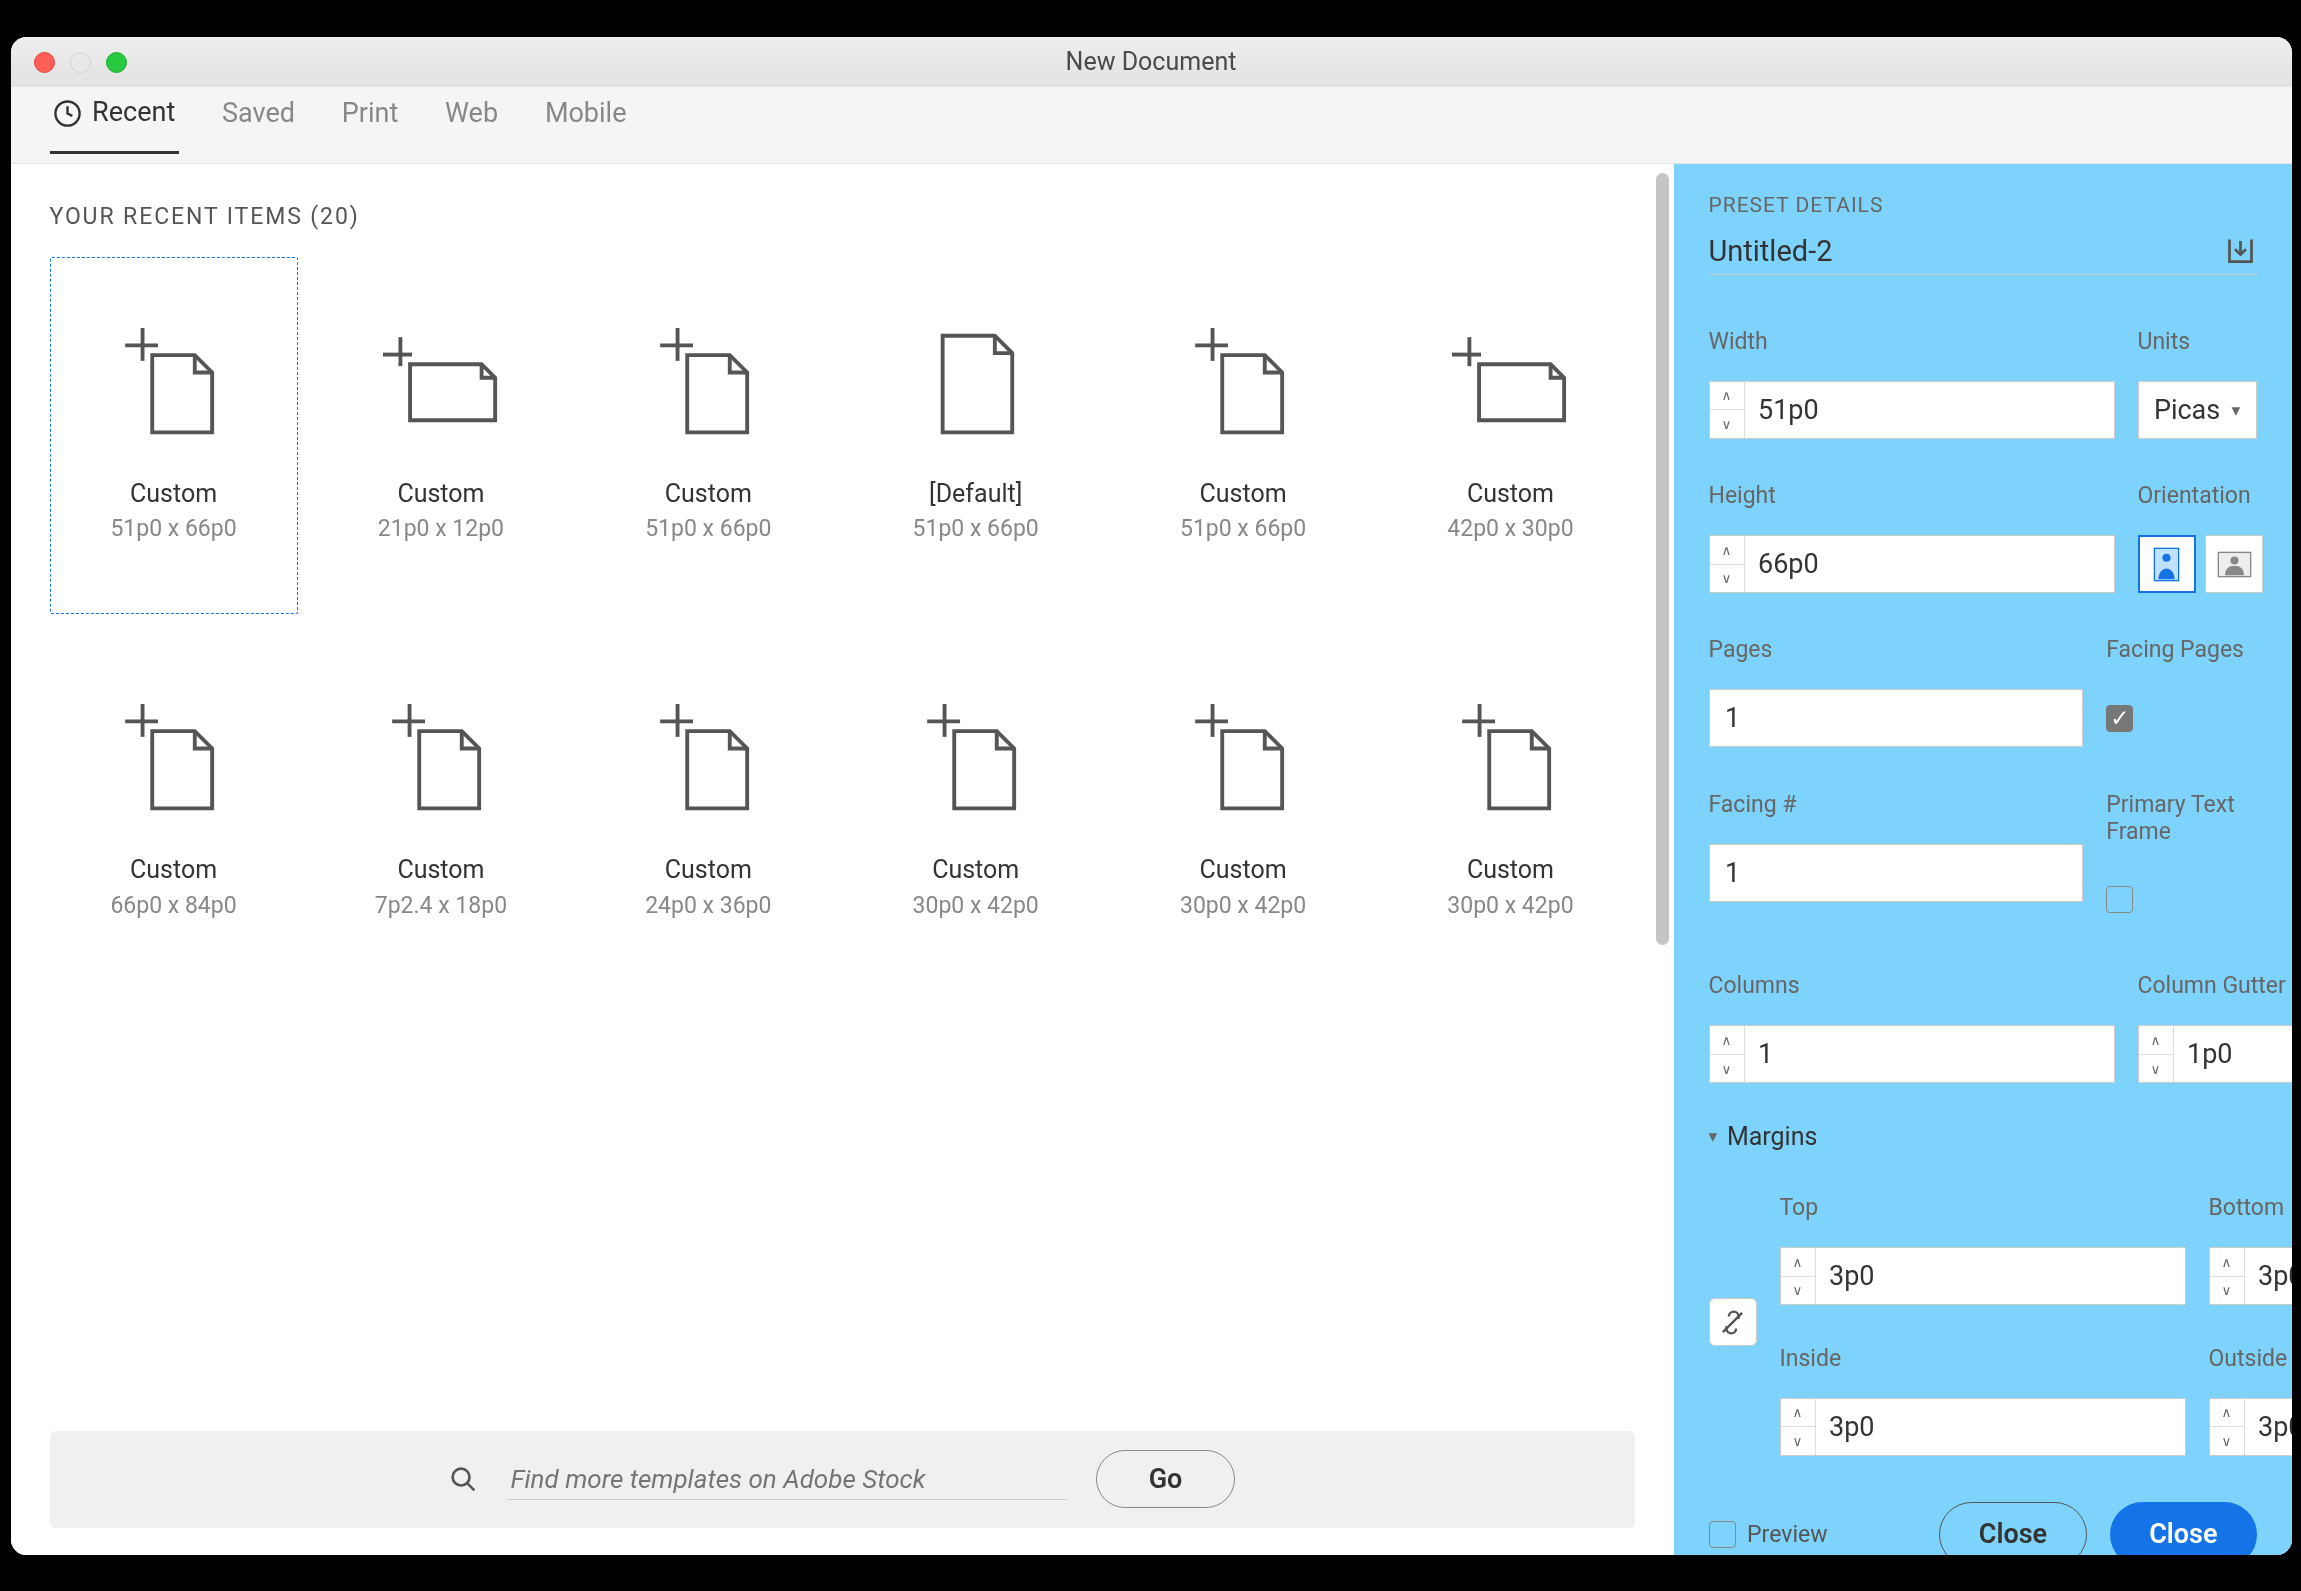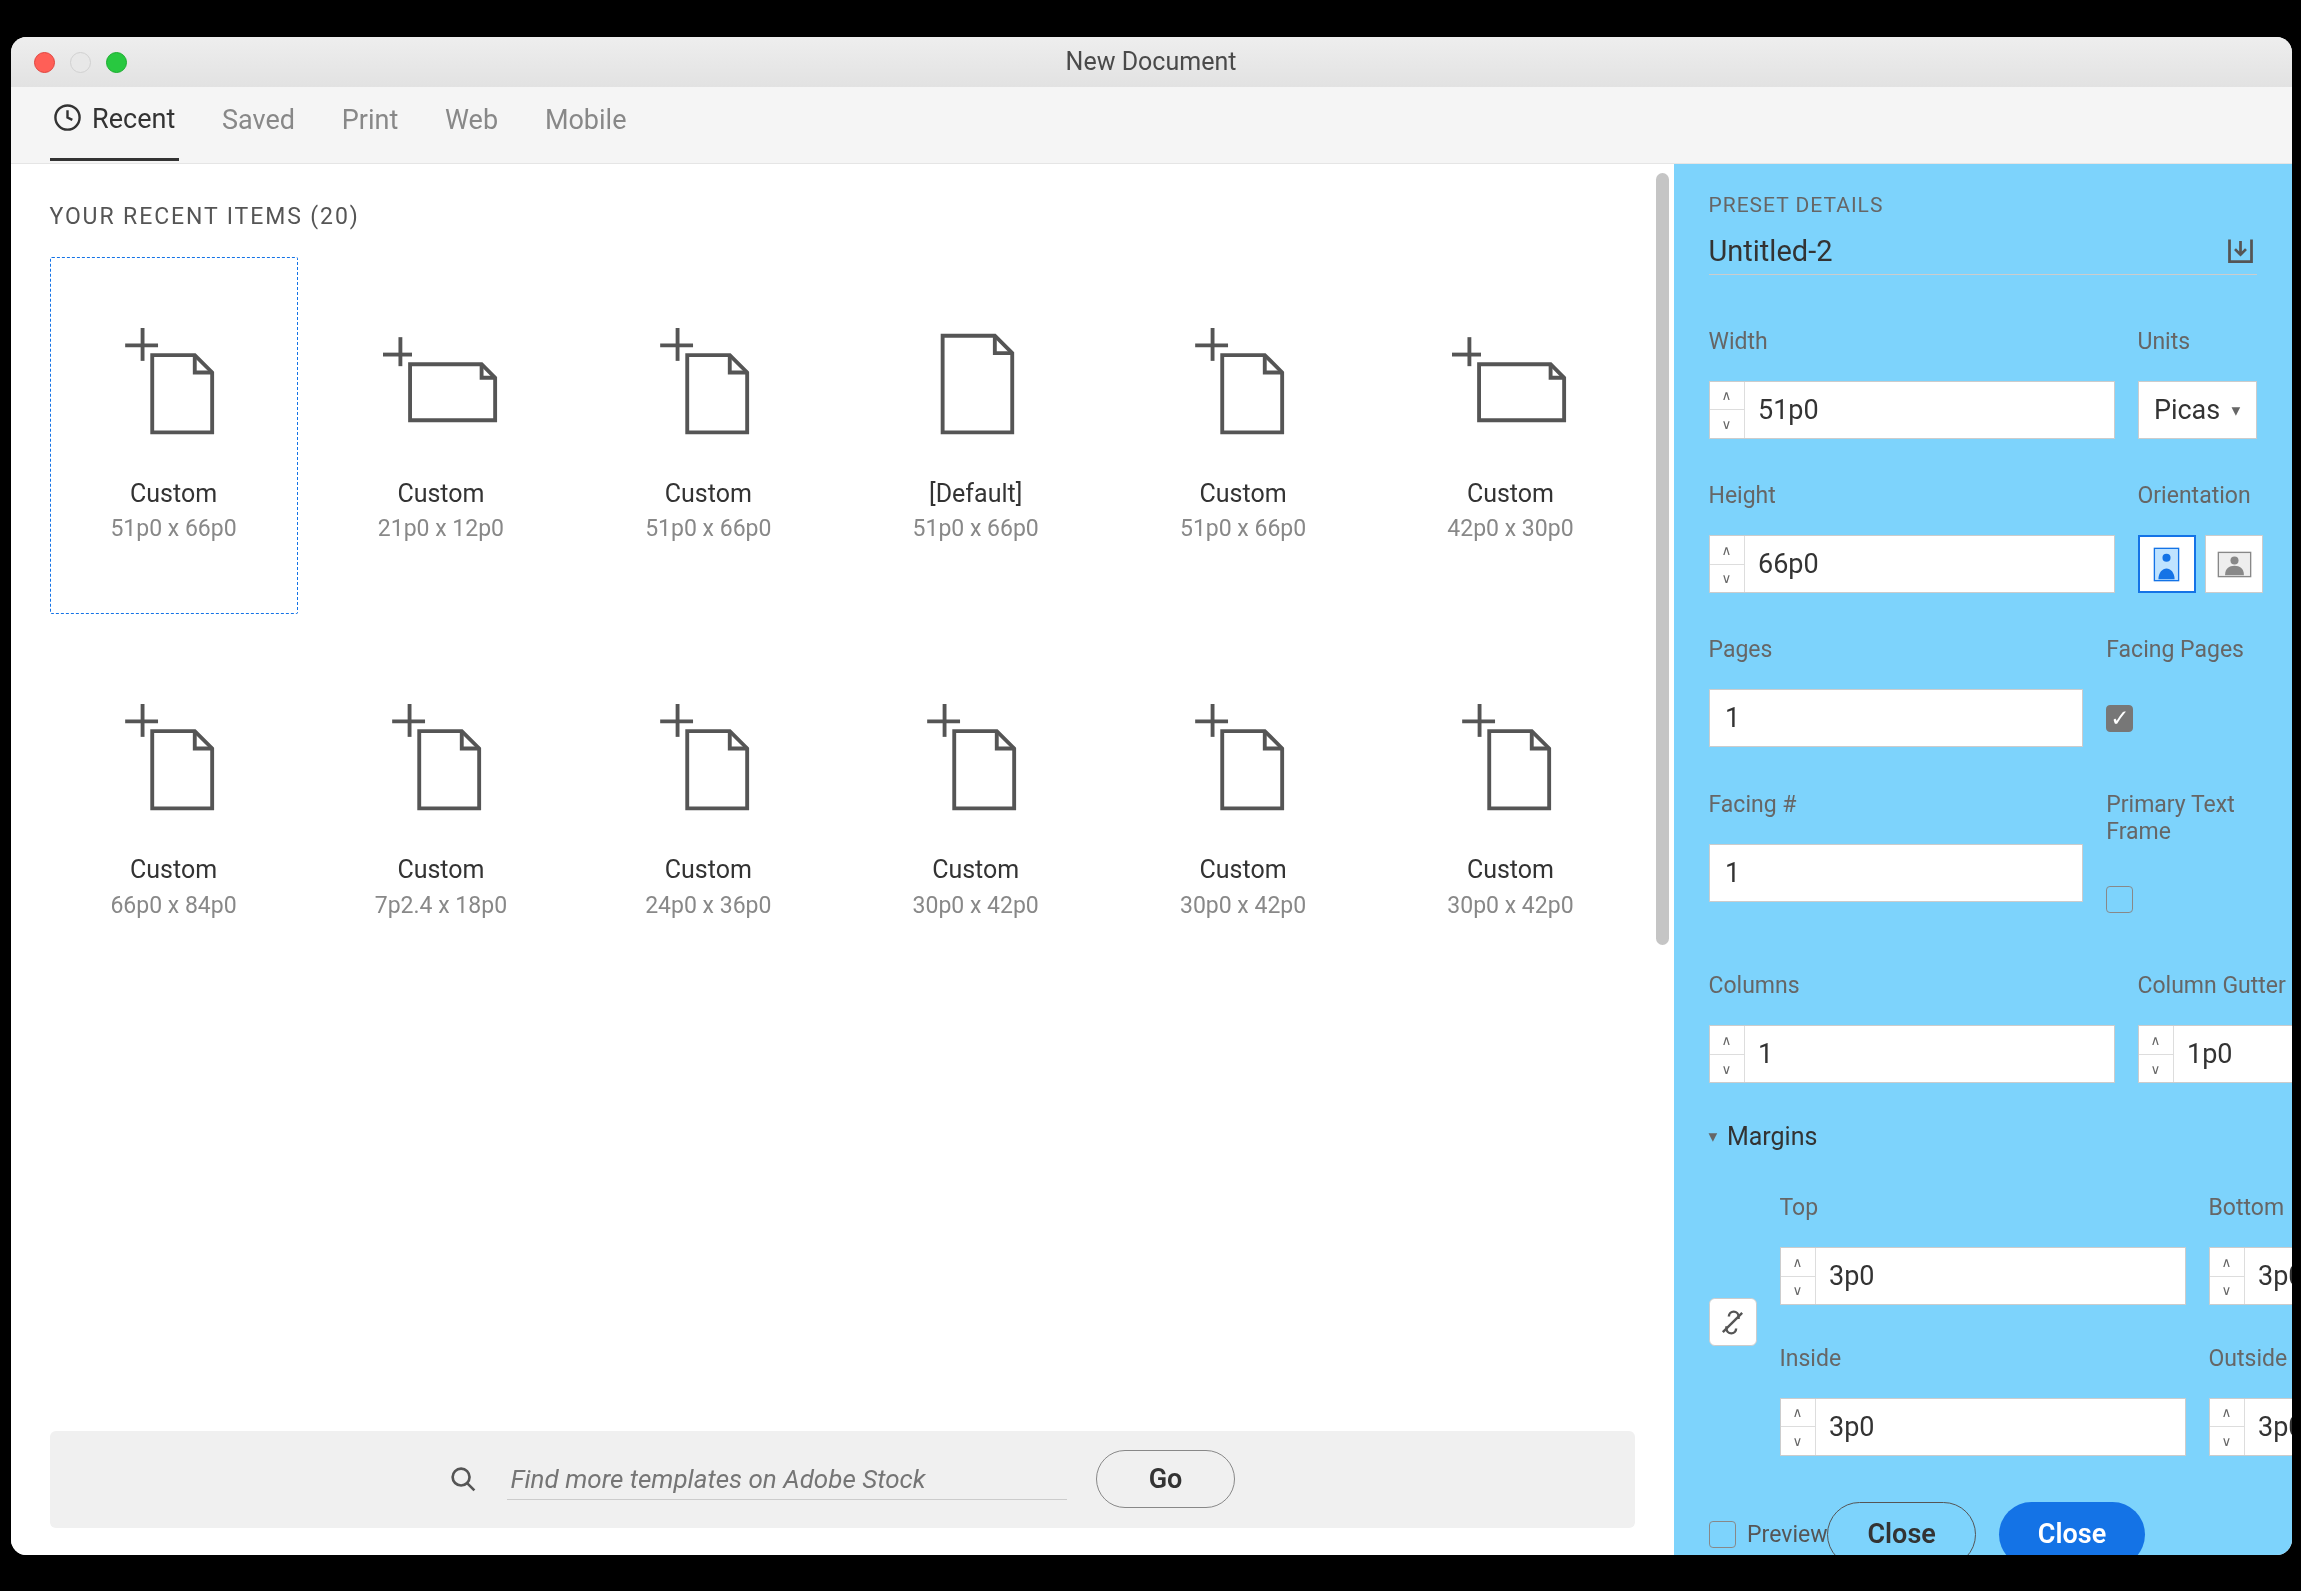--- a/index.html
+++ b/index.html
@@ -6,21 +6,21 @@
   body { background: #000; width: 2302px; height: 1591px; display: flex; align-items: center; justify-content: center; }
   .window { width: 2281px; height: 1518px; background: #f5f5f5; border-radius: 15.4px; overflow: hidden; display: flex; flex-direction: column; box-shadow: 0 19.3px 58px rgba(0,0,0,0.5); position: relative; }
   .titlebar { height: 50px; background: linear-gradient(#eeeeee, #e2e2e2); display: flex; align-items: center; justify-content: center; position: relative; }
   .traffic-lights { position: absolute; left: 23px; top: 15.4px; display: flex; gap: 15.4px; }
   .light { width: 21px; height: 21px; border-radius: 50%; }
   .light.red { background: #ff5f57; border: 1px solid #e0443e; }
   .light.yellow { background: #e8e8e8; border: 1px solid #d0d0d0; }
   .light.green { background: #28c840; border: 1px solid #1aad2f; }
   .title { font-size: 25px; color: #4a4a4a; font-weight: 400; }
   .tabs { height: 77px; background: #f5f5f5; display: flex; align-items: center; padding: 0 39px; gap: 39px; border-bottom: 1px solid #e5e5e5; }
-  .tab { display: flex; align-items: flex-start; gap: 9.7px; padding: 0 3.9px 23px 3.9px; cursor: pointer; font-size: 27px; color: #888; position: relative; top: 7px; }
+  .tab { display: flex; align-items: flex-end; gap: 9.7px; padding: 0 3.9px 23px 3.9px; cursor: pointer; font-size: 27px; color: #888; position: relative; top: 0; }
   .tab.active { color: #333; border-bottom: 3.9px solid #333; }
   .tab-icon { width: 29px; height: 29px; }
   .body { flex: 1; display: flex; min-height: 0; }
   .main { flex: 1; background: #fff; display: flex; flex-direction: column; min-height: 0; position: relative; }
   .main-scroll { flex: 1; overflow-y: auto; padding: 39px 39px 0 39px; }
   .section-header { font-size: 23px; letter-spacing: 1.9px; color: #555; margin-bottom: 27px; }
   .grid { display: grid; grid-template-columns: repeat(6, 1fr); gap: 19.3px 19.3px; }
   .card { display: flex; flex-direction: column; align-items: center; justify-content: center; height: 357px; cursor: pointer; border: 1.9px solid transparent; border-radius: 1.9px; }
   .card.selected { border: 1.9px dashed #1473e6; background: #fff; }
   .card-icon { width: 116px; height: 116px; margin-bottom: 35px; display:flex; align-items:center; justify-content:center; }
@@ -47,21 +47,21 @@
   .plain-input { border: 1px solid #ccc; background: #fff; height: 58px; padding: 0 15.4px; font-size: 27px; color: #333; outline: none; }
   .select-box { border: 1px solid #ccc; background: #fff; height: 58px; display: flex; align-items: center; justify-content: space-between; padding: 0 15.4px; font-size: 27px; color: #333; cursor: pointer; }
   .orient-row { display: flex; gap: 9.7px; }
   .orient-btn { width: 58px; height: 58px; border: 1.9px solid #ccc; background: #fff; display: flex; align-items: center; justify-content: center; cursor: pointer; }
   .orient-btn.active { border: 2.9px solid #1473e6; }
   .checkbox-row { display: flex; align-items: center; gap: 11.6px; height: 58px; }
   .checkbox { width: 27px; height: 27px; border: 1.9px solid #888; border-radius: 3.9px; display: inline-flex; align-items: center; justify-content: center; cursor: pointer; }
   .checkbox.checked { background: #777; border-color: #777; color: #fff; }
   .collapse-header { display: flex; align-items: center; gap: 9.7px; font-size: 25px; color: #333; margin: 23px 0 15.4px 0; cursor: pointer; }
   .link-icon { width: 48px; height: 48px; border: 1px solid #ccc; background: #fff; border-radius: 5.8px; display: flex; align-items: center; justify-content: center; cursor: pointer; align-self: center; }
-  .panel-footer { margin-top: auto; display: flex; align-items: center; justify-content: flex-start; padding-top: 23px; }
+  .panel-footer { margin-top: auto; display: flex; align-items: center; justify-content: space-between; padding-top: 23px; }
   .btn { border-radius: 39px; padding: 15.4px 39px; font-size: 27px; font-weight: 600; cursor: pointer; }
   .btn-close { border: 1.9px solid #555; background: transparent; color: #333; }
   .btn-create { border: none; background: #1473e6; color: #fff; }
   .chev { font-size: 17.4px; color: #666; }
   .margins-grid { display:grid; grid-template-columns: 1fr 1fr auto; column-gap: 23px; row-gap: 11.6px; align-items:end; }
   .margins-link { grid-row: 1 / span 4; align-self:center; }
 </style>
 </head>
 <body>
 

